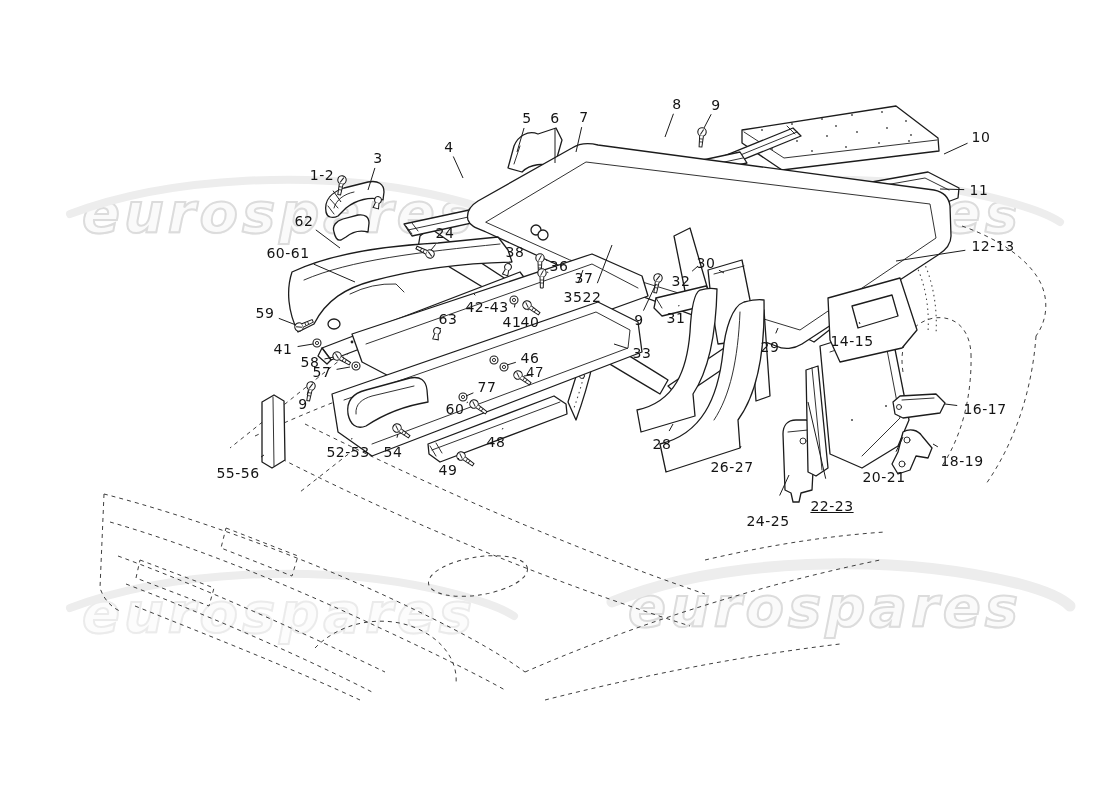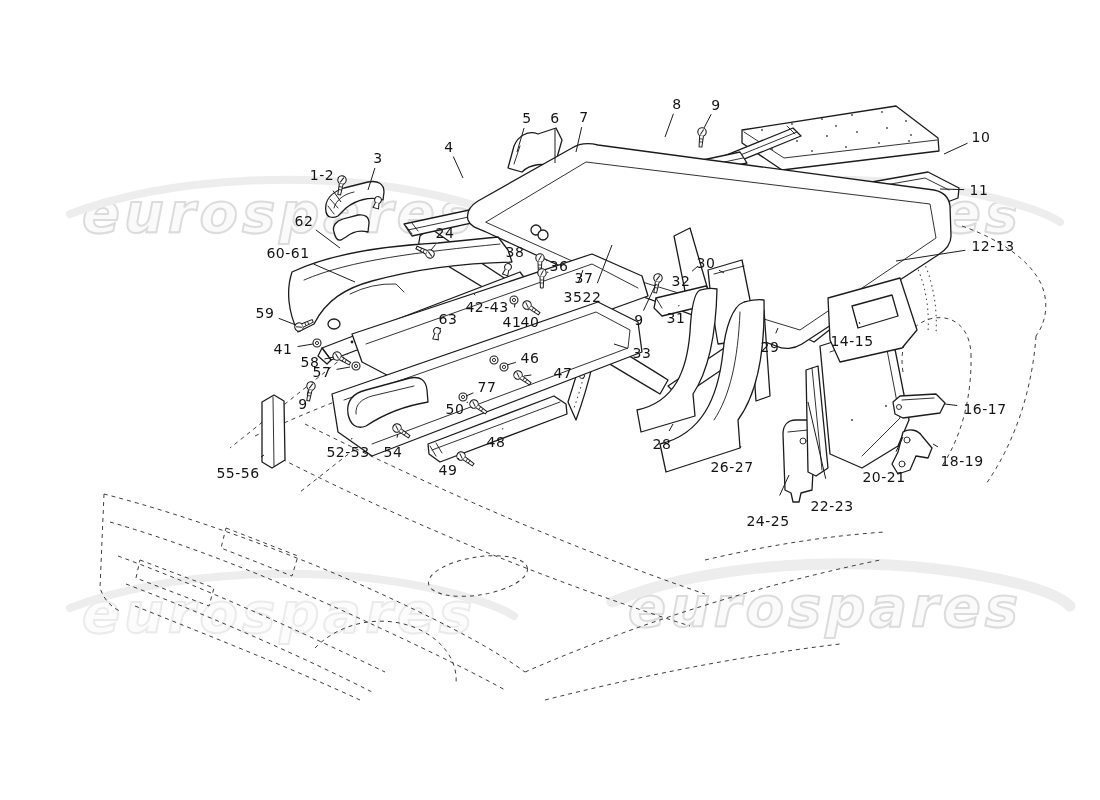--- a/index.html
+++ b/index.html
@@ -359,44 +359,44 @@
       <span class="lbl" style="left: 584px; top: 117px;">7</span>
       <span class="lbl" style="left: 677px; top: 104px;">8</span>
       <span class="lbl" style="left: 716px; top: 105px;">9</span>
       <span class="lbl" style="left: 981px; top: 137px;">10</span>
       <span class="lbl" style="left: 979px; top: 190px;">11</span>
       <span class="lbl" style="left: 993px; top: 246px;">12-13</span>
       <span class="lbl" style="left: 852px; top: 305px; margin-top: 36px;">14-15</span>
       <span class="lbl" style="left: 985px; top: 409px;">16-17</span>
       <span class="lbl" style="left: 962px; top: 461px;">18-19</span>
       <span class="lbl" style="left: 884px; top: 477px;">20-21</span>
-      <span class="lbl" style="left: 832px; top: 506px;">22-23</span>
+      <span class="lbl" style="left: 832px; top: 506px; text-decoration: underline;">22-23</span>
       <span class="lbl" style="left: 768px; top: 521px;">24-25</span>
       <span class="lbl" style="left: 732px; top: 467px;">26-27</span>
       <span class="lbl" style="left: 662px; top: 444px;">28</span>
       <span class="lbl" style="left: 770px; top: 347px;">29</span>
       <span class="lbl" style="left: 706px; top: 263px;">30</span>
       <span class="lbl" style="left: 676px; top: 318px;">31</span>
       <span class="lbl" style="left: 681px; top: 281px;">32</span>
       <span class="lbl" style="left: 642px; top: 353px;">33</span>
       <span class="lbl" style="left: 592px; top: 297px;">22</span>
       <span class="lbl" style="left: 573px; top: 297px;">35</span>
       <span class="lbl" style="left: 559px; top: 266px;">36</span>
       <span class="lbl" style="left: 584px; top: 278px;">37</span>
       <span class="lbl" style="left: 515px; top: 252px;">38</span>
       <span class="lbl" style="left: 445px; top: 233px;">24</span>
       <span class="lbl" style="left: 530px; top: 322px;">40</span>
       <span class="lbl" style="left: 512px; top: 322px;">41</span>
       <span class="lbl" style="left: 283px; top: 349px;">41</span>
       <span class="lbl" style="left: 487px; top: 307px;">42-43</span>
       <span class="lbl" style="left: 530px; top: 358px;">46</span>
-      <span class="lbl" style="left: 563px; top: 373px;">47</span>
+      <span class="lbl" style="left: 535px; top: 373px; font-family: Liberation Mono, monospace;">47</span>
       <span class="lbl" style="left: 496px; top: 442px;">48</span>
       <span class="lbl" style="left: 448px; top: 470px; text-align: center;">49</span>
-      <span class="lbl" style="left: 455px; top: 409px;">50</span>
+      <span class="lbl" style="left: 455px; top: 409px;">60</span>
       <span class="lbl" style="left: 487px; top: 387px;">77</span>
       <span class="lbl" style="left: 348px; top: 452px;">52-53</span>
       <span class="lbl" style="left: 393px; top: 452px;">54</span>
       <span class="lbl" style="left: 238px; top: 473px;">55-56</span>
       <span class="lbl" style="left: 322px; top: 372px;">57</span>
       <span class="lbl" style="left: 310px; top: 362px;">58</span>
       <span class="lbl" style="left: 265px; top: 313px;">59</span>
       <span class="lbl" style="left: 288px; top: 253px;">60-61</span>
       <span class="lbl" style="left: 304px; top: 221px;">62</span>
       <span class="lbl" style="left: 448px; top: 319px;">63</span>

